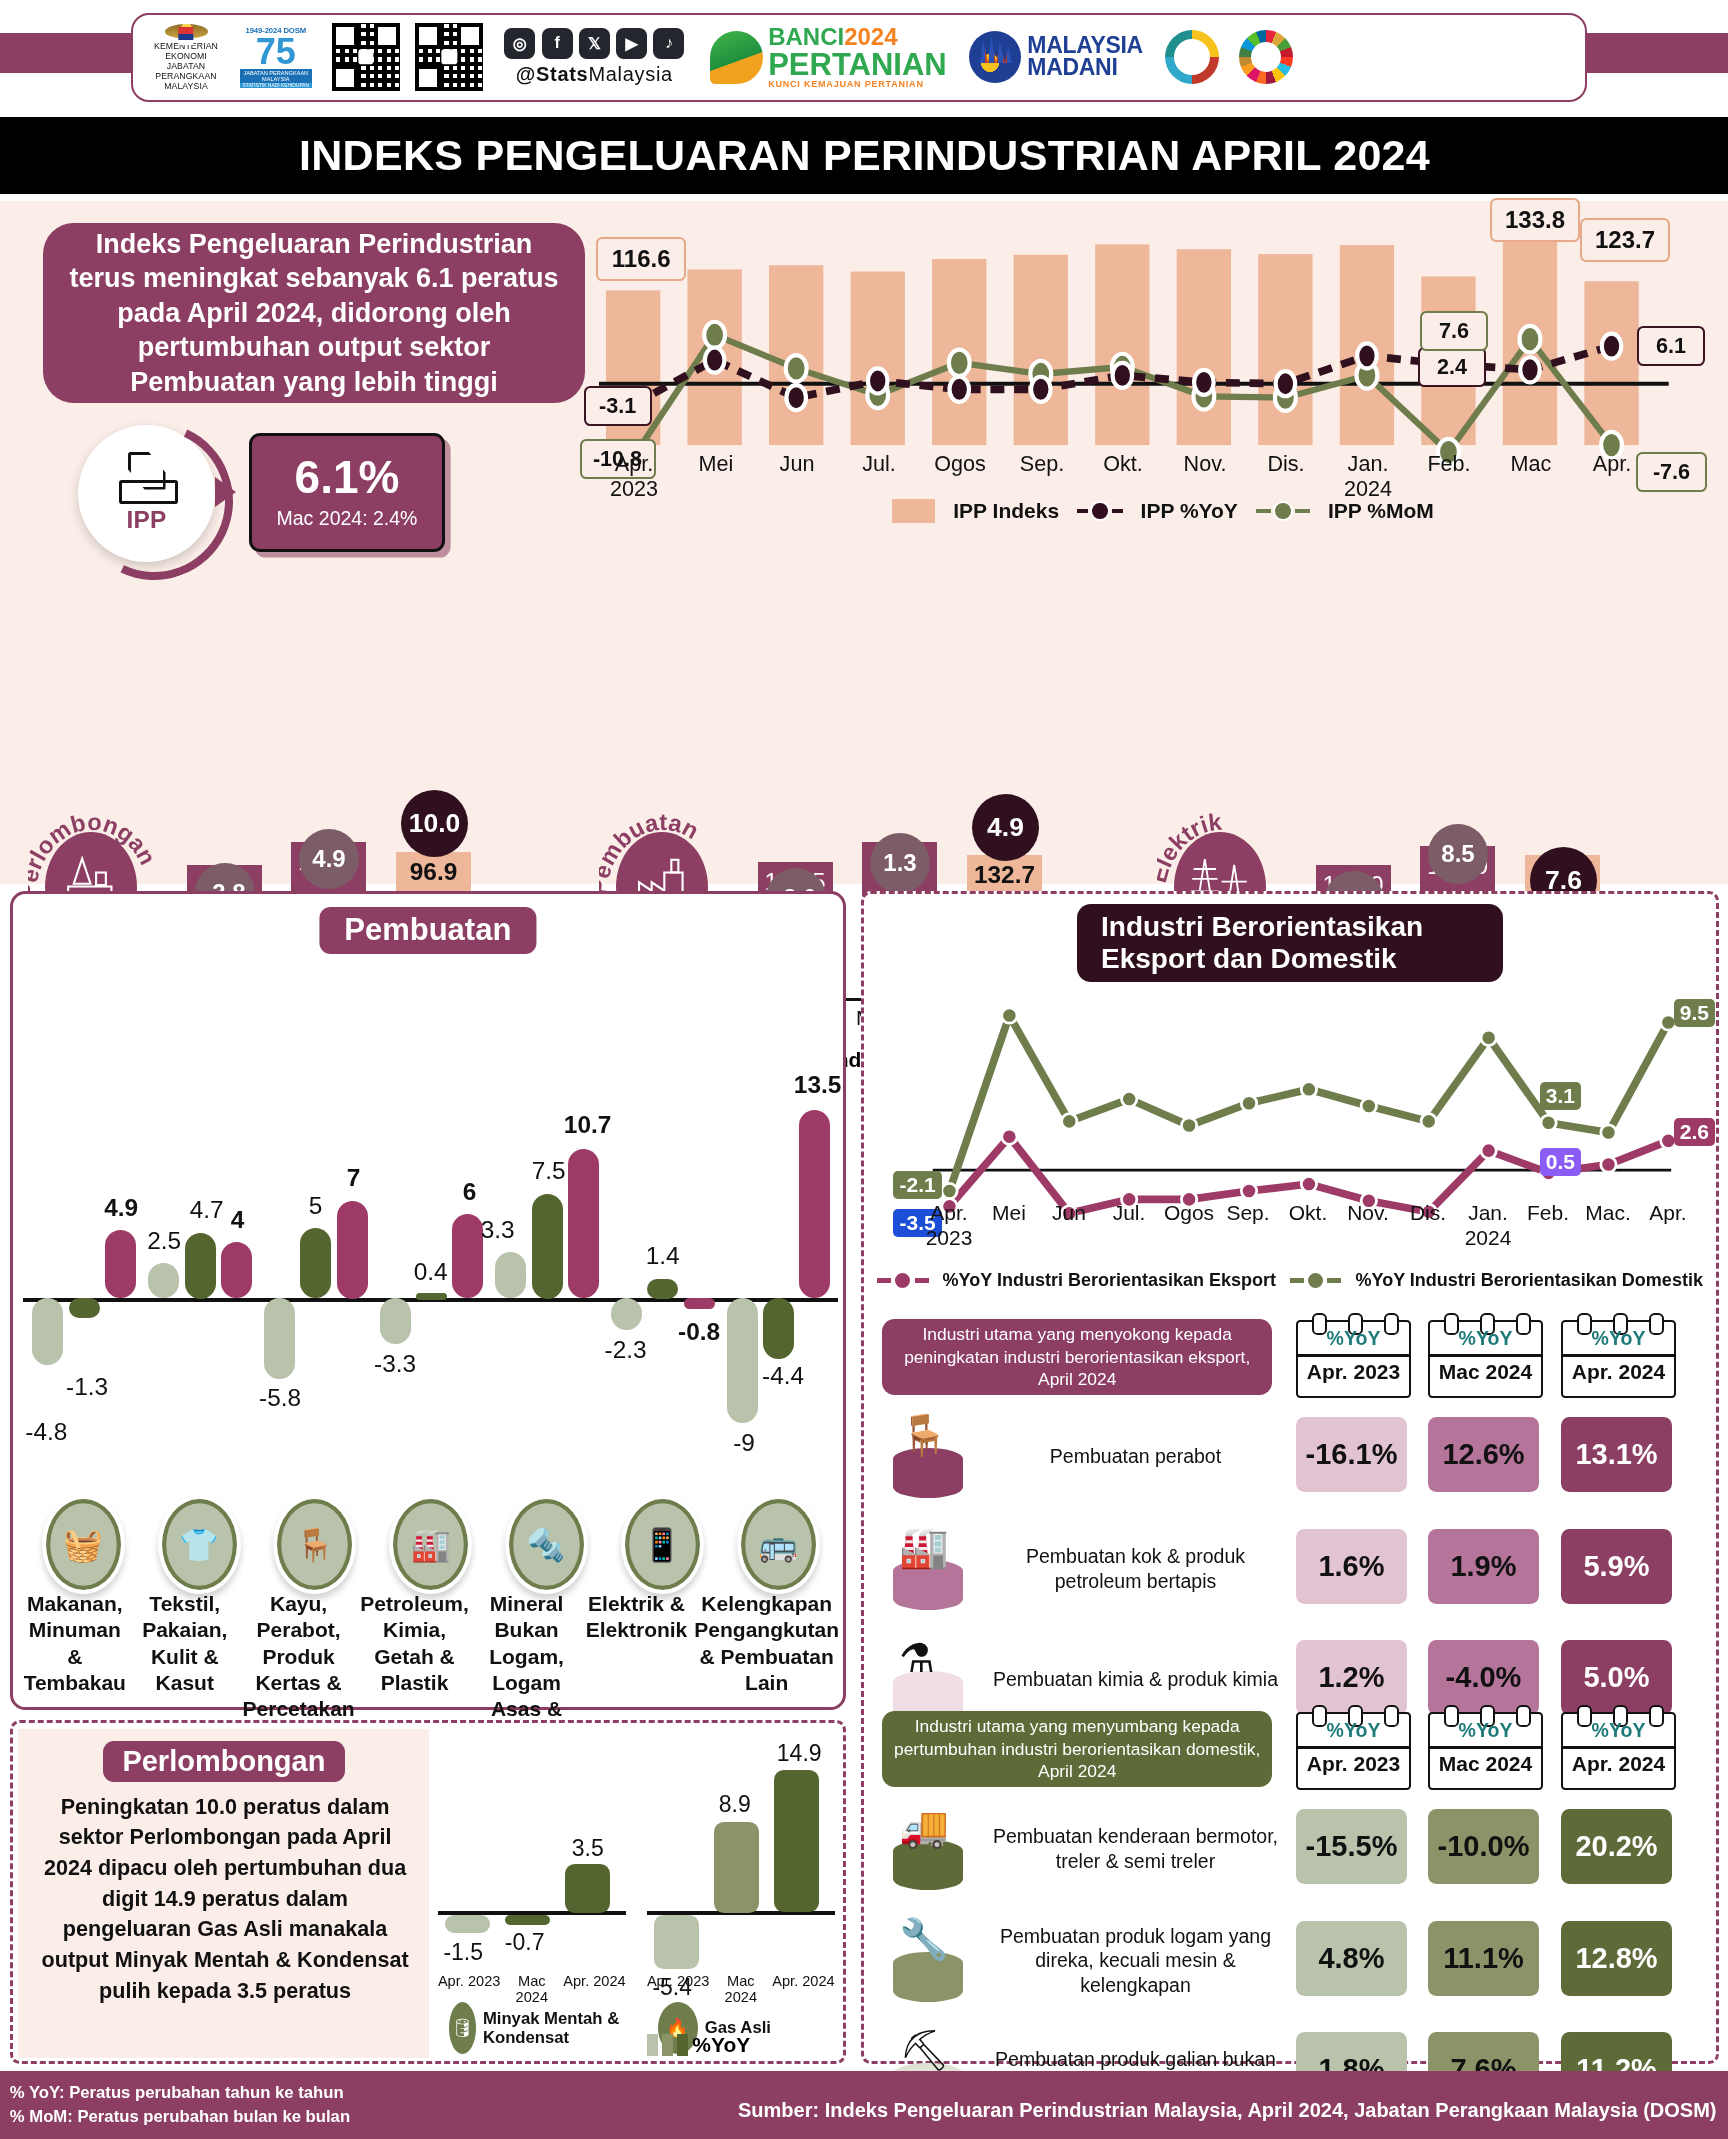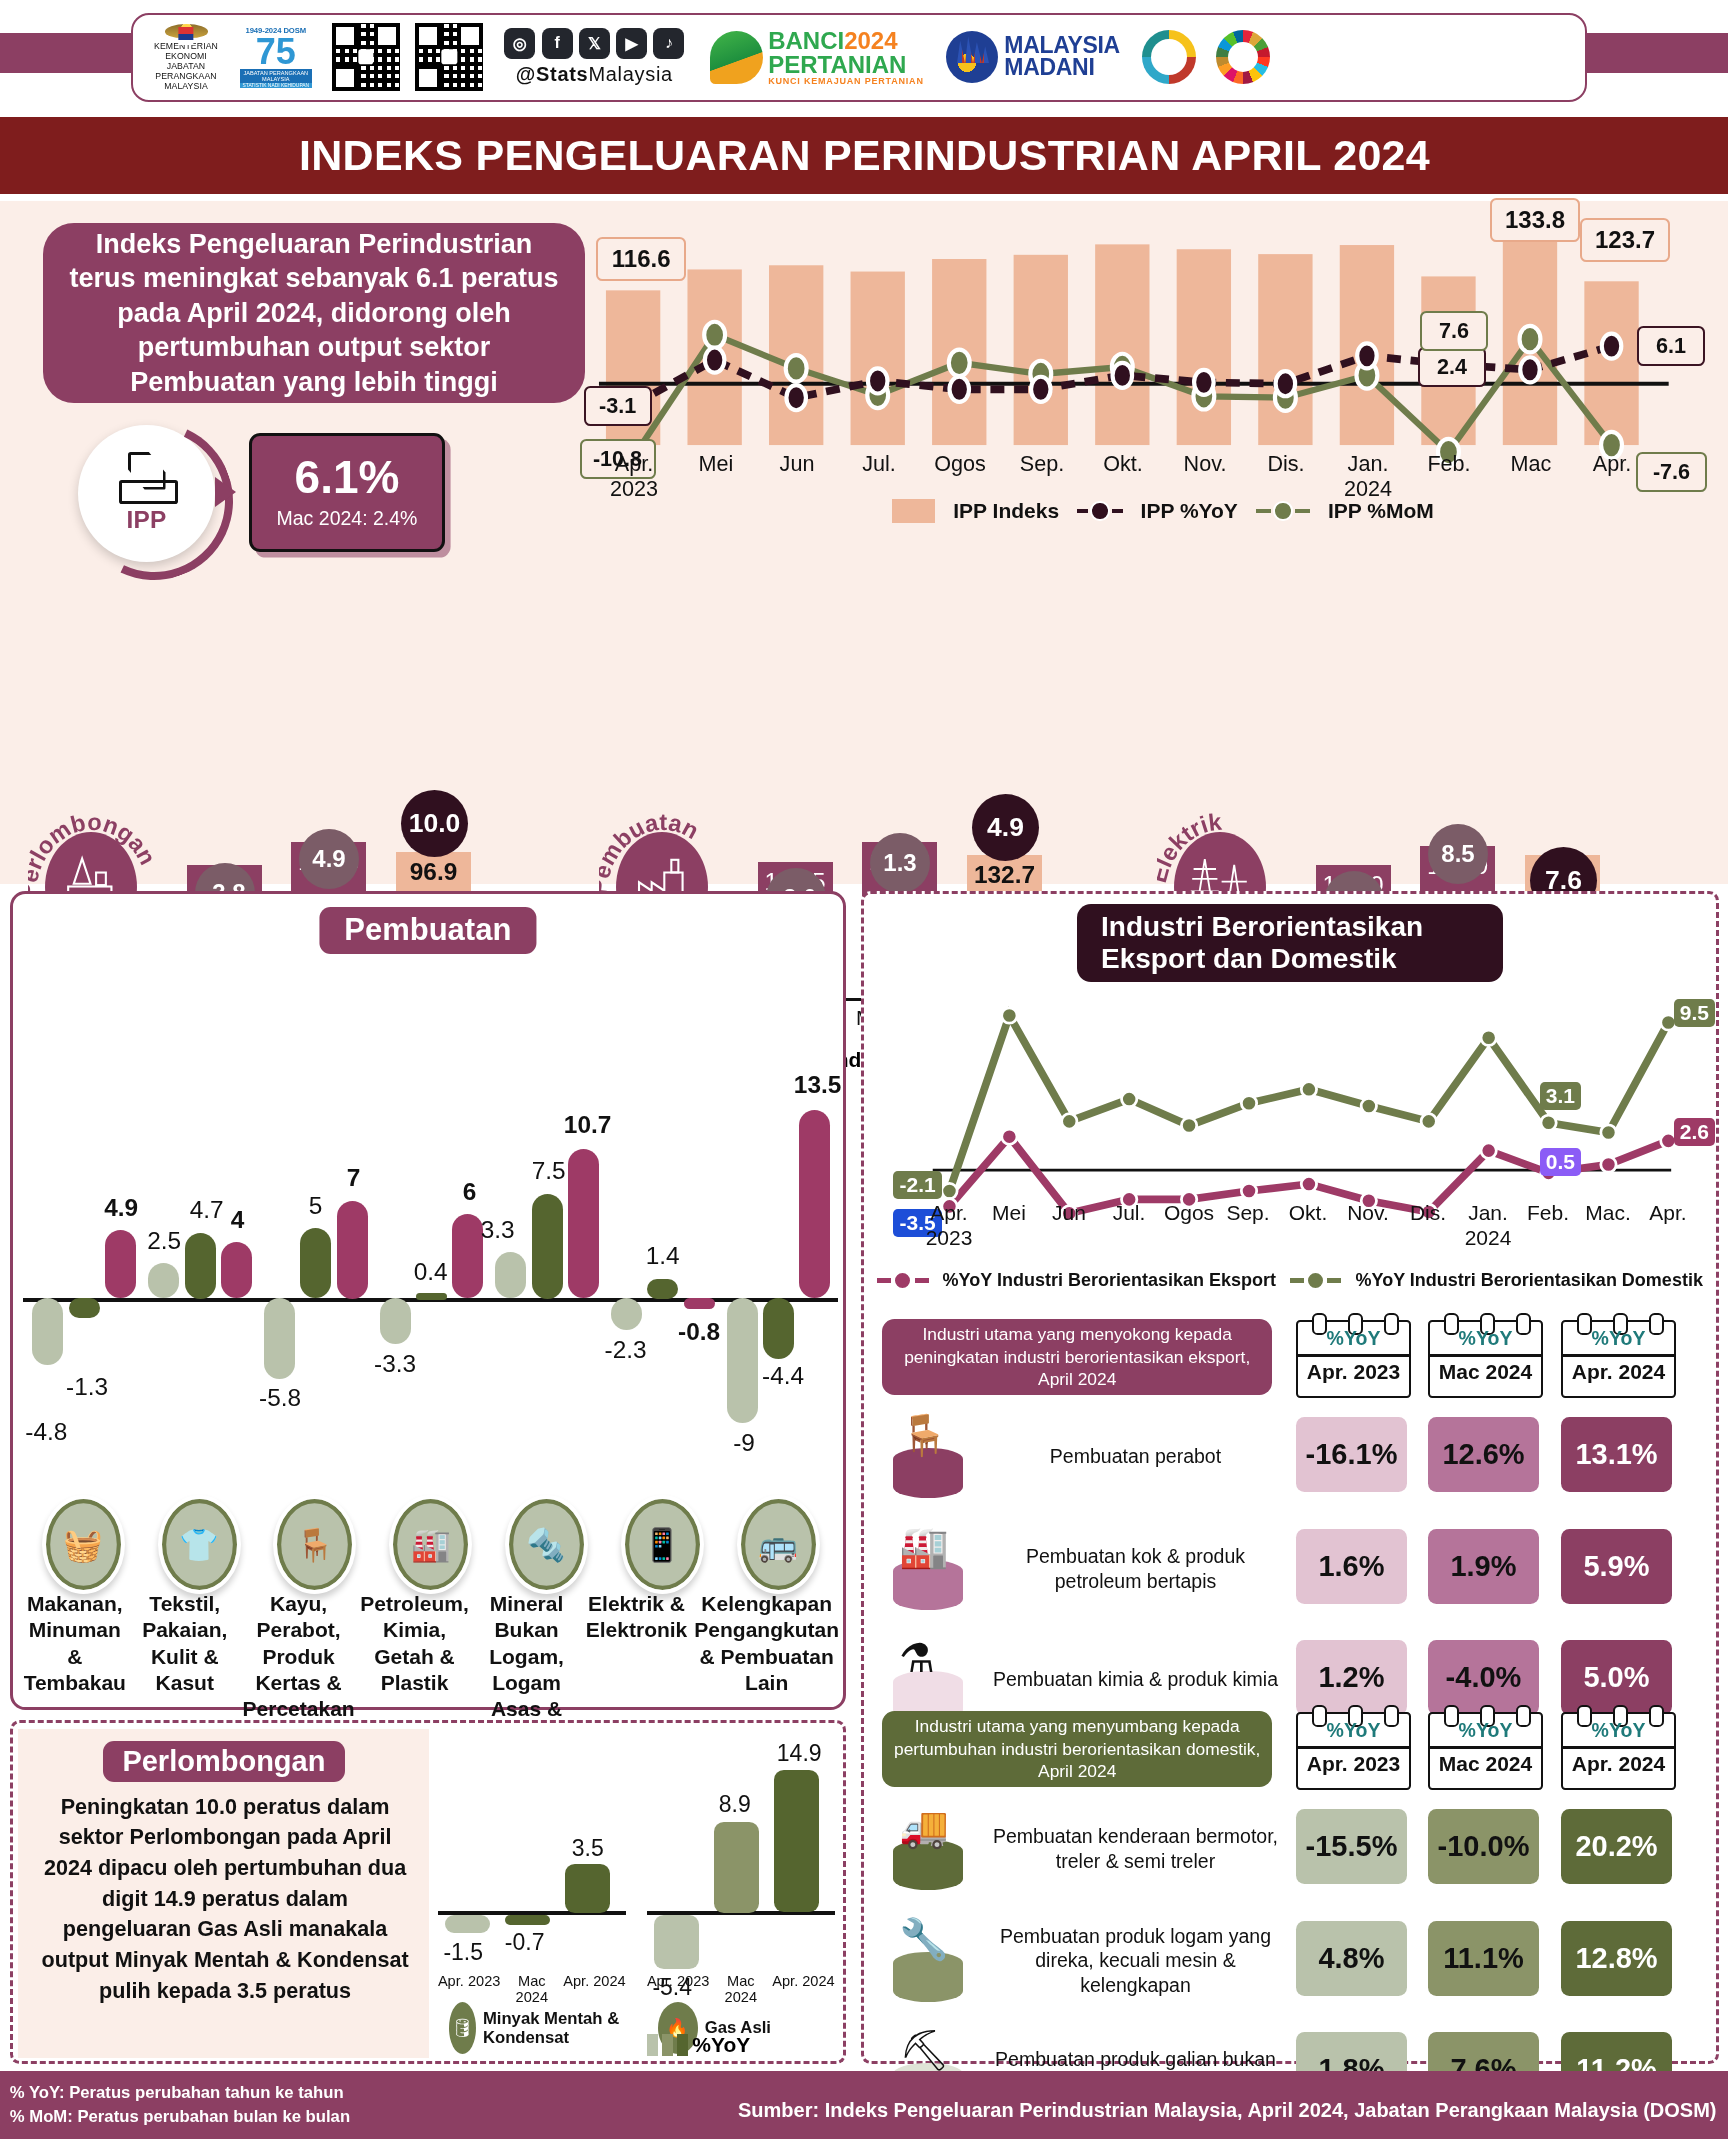--- a/index.html
+++ b/index.html
@@ -47,42 +47,42 @@
   .sicon{width:31px;height:31px;border-radius:7.7px;background:#23262d;color:#fff;
      display:flex;align-items:center;justify-content:center;font-size:16px;font-weight:bold;}
   .handle{margin-top:4.9px;font-size:20px;letter-spacing:0.7px;color:#111;}
   .handle b{font-weight:bold;}
   .banci{display:flex;align-items:center;gap:5.6px;margin-left:9.8px;}
   .banci .leafbox{width:53px;height:53px;border-radius:50% 50% 50% 10%;
      background:linear-gradient(160deg,#43b649,#1e8f3e 55%,#f0a21e 56%,#f0a21e);}
   .banci .txt{line-height:1;}
   .banci .l1{font-size:24px;font-weight:bold;color:#2fa84f;}
   .banci .l1 span{color:#f58220;}
-  .banci .l2{font-size:24px;font-weight:bold;color:#2fa84f;}
+  .banci .l2{font-size:31px;font-weight:bold;color:#2fa84f;}
   .banci .l3{font-size:9px;font-weight:bold;color:#f58220;letter-spacing:0.8px;}
   .madani{display:flex;align-items:center;gap:6.3px;margin-left:7px;}
   .madani .glyph{width:52px;height:52px;border-radius:50%;background:#1f3f94;position:relative;overflow:hidden;}
   .madani .glyph:before{content:"";position:absolute;left:7px;bottom:5.6px;width:28px;height:28px;border-radius:50%;
      background:radial-gradient(circle,#f6c21b 0 45%,transparent 46%);}
   .madani .glyph:after{content:"";position:absolute;left:11px;top:4.2px;width:32px;height:28px;
      background:repeating-linear-gradient(90deg,#2b52b5 0 4.9px,#c0392b 4.9px 9px);clip-path:polygon(0 100%,10% 20%,25% 100%,35% 5%,50% 100%,62% 25%,78% 100%,88% 40%,100% 100%);}
   .madani .t{line-height:.94;font-weight:bold;color:#1f3f94;font-size:23px;letter-spacing:-0.3px;}
   .mystats{width:54px;height:54px;border-radius:50%;
      background:conic-gradient(#f6c21b 0 25%,#c0392b 25% 50%,#2fa8c9 50% 75%,#1f8f8f 75% 100%);
      position:relative;margin-left:7px;}
   .mystats:after{content:"";position:absolute;inset:9px;border-radius:50%;background:#fff;}
   .sdg{width:54px;height:54px;border-radius:50%;margin-left:4.2px;
      background:conic-gradient(#e5243b 0 6%,#dda63a 6% 12.5%,#4c9f38 12.5% 19%,#c5192d 19% 25%,
      #ff3a21 25% 31%,#26bde2 31% 37.5%,#fcc30b 37.5% 44%,#a21942 44% 50%,#fd6925 50% 56%,
      #dd1367 56% 62.5%,#fd9d24 62.5% 69%,#bf8b2e 69% 75%,#3f7e44 75% 81%,#0a97d9 81% 87.5%,
      #56c02b 87.5% 94%,#00689d 94% 100%);position:relative;}
   .sdg:after{content:"";position:absolute;inset:12px;border-radius:50%;background:#fff;}
 
   
-  .titlebar{position:absolute;left:0;top:117px;width:1729px;height:77px;background:#7f1d1d;
+  .titlebar{position:absolute;left:0;top:117px;width:1729px;height:77px;background:#000000;
      display:flex;align-items:center;justify-content:center;}
   .titlebar h1{margin:0;color:#fff;font-size:43px;font-weight:bold;letter-spacing:0.3px;}
 
   
   .toppanel{position:absolute;left:0;top:201px;width:1729px;height:683px;background:#fbeee8;}
   .callout{position:absolute;left:43px;top:22px;width:542px;height:180px;background:#8c3f63;
      border-radius:31px;color:#fff;display:flex;align-items:center;justify-content:center;
      text-align:center;padding:0 24px;box-sizing:border-box;}
   .callout p{margin:0;font-size:27px;line-height:1.28;font-weight:bold;}
 

